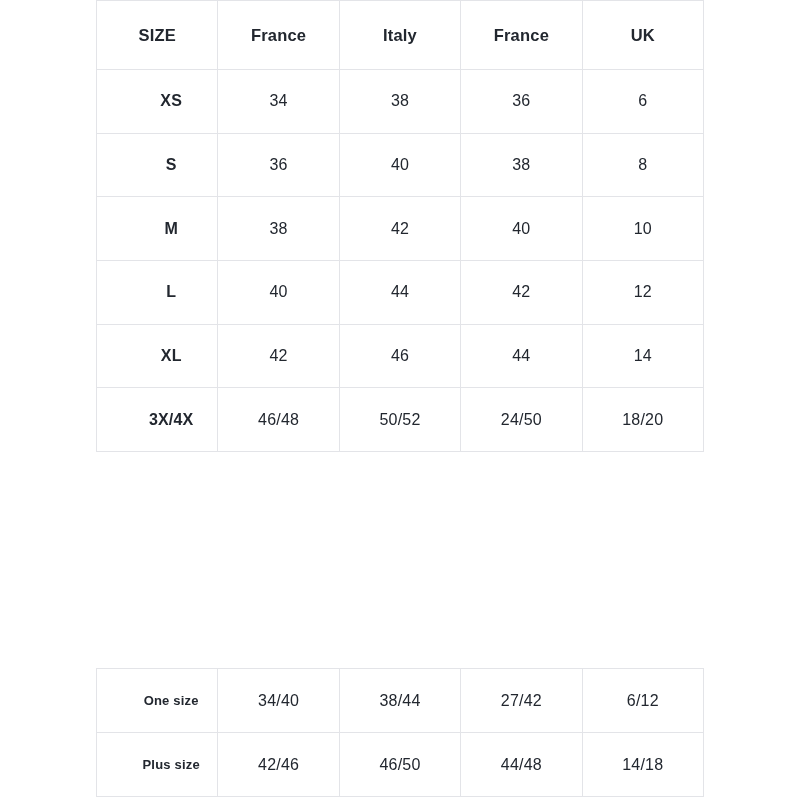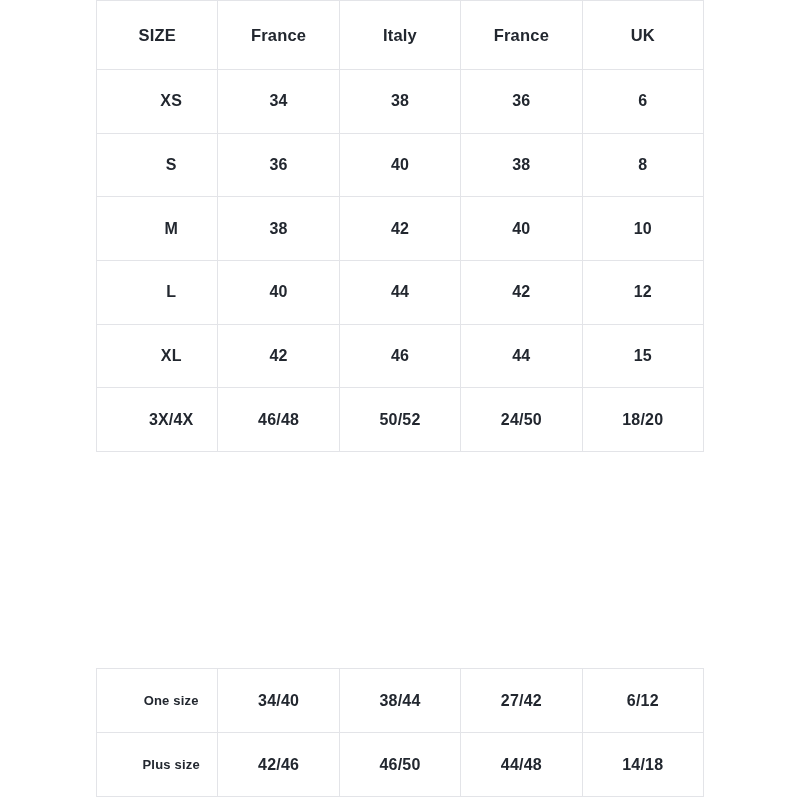--- a/index.html
+++ b/index.html
@@ -49,21 +49,21 @@
     padding: 0;
   }
   table.size-table thead th {
     height: 68px;
     font-weight: bold;
     font-size: 16.5px;
     letter-spacing: 0.2px;
   }
   table.size-table tbody td {
     height: 62.7px;
-    font-weight: bold;
+    font-weight: normal;
     letter-spacing: 0.2px;
   }
   table.size-table tbody td.size-label {
     font-weight: bold;
     padding-left: 28px;
   }
   table.size-table.secondary tbody td {
     height: 63px;
   }
   table.size-table.secondary tbody td.size-label {
@@ -121,21 +121,21 @@
           <td>40</td>
           <td>44</td>
           <td>42</td>
           <td>12</td>
         </tr>
         <tr>
           <td class="size-label">XL</td>
           <td>42</td>
           <td>46</td>
           <td>44</td>
-          <td>15</td>
+          <td>14</td>
         </tr>
         <tr>
           <td class="size-label">3X/4X</td>
           <td>46/48</td>
           <td>50/52</td>
           <td>24/50</td>
           <td>18/20</td>
         </tr>
       </tbody>
     </table>

